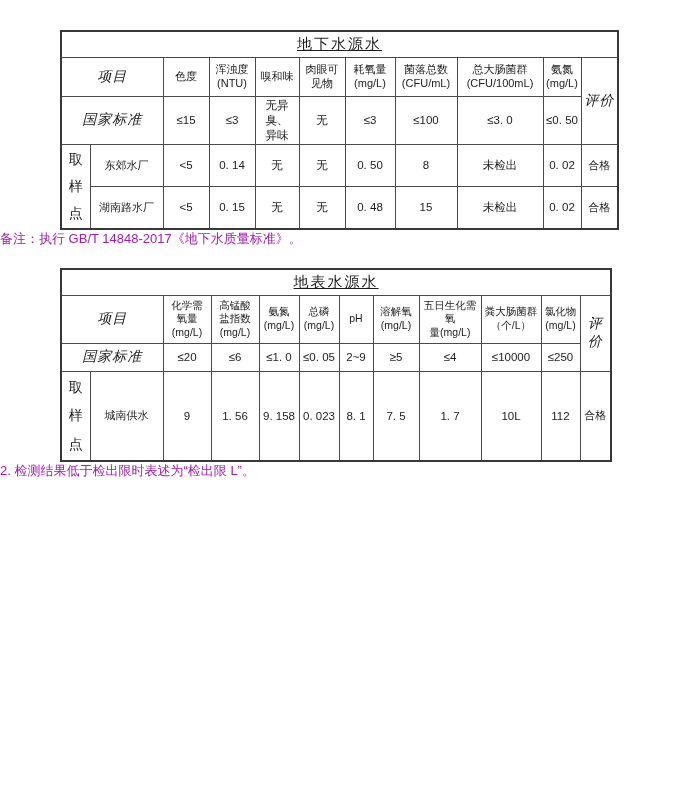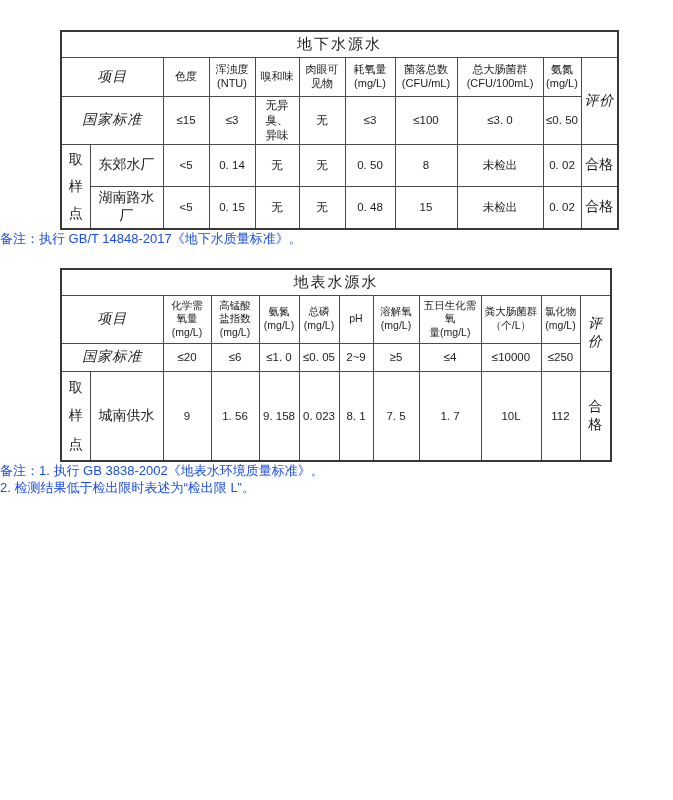--- a/index.html
+++ b/index.html
@@ -22,43 +22,43 @@
     border: 1px solid #4a4a4a;
     text-align: center;
     vertical-align: middle;
     padding: 1px 2px;
     white-space: pre-line;
     overflow: hidden;
   }
   .t1 { width: 557px; margin: 30px 0 0 60px; }
   .t2 { width: 550px; margin: 21px 0 0 60px; }
 
-  td.title-cell { font-size: 15px; letter-spacing: 2px; }
+  td.title-cell { font-size: 15px; letter-spacing: 2px; text-decoration: underline; }
   td.item-cell  { font-size: 14px; letter-spacing: 1px; font-style: italic; }
   td.head-cell  { font-size: 11px; line-height: 1.25; }
   .t2 td.head-cell { font-size: 10.5px; line-height: 1.3; }
   td.val-cell   { font-size: 11.5px; margin-left: 8px; }
-  td.name-cell  { font-size: 14px; }
+  td.name-cell  { font-size: 11px; }
   td.vert-cell  { font-size: 14px; line-height: 1.9; }
   .t2 td.vert-cell { line-height: 2.05; }
 
   tr.r-26 { height: 26px; }
   tr.r-40 { height: 39px; }
   tr.r-30 { height: 30px; }
   tr.r-42 { height: 42px; }
   tr.r-43 { height: 43px; }
   tr.r-48 { height: 48px; }
   tr.r-28 { height: 28px; }
   tr.r-88 { height: 88px; }
 
   p.note {
     font-size: 13px;
     line-height: 17px;
     margin: 0;
-    color: #1d4ed8;
+    color: #a21caf;
   }
   .note-1  { margin: 18px 0 0 62px; }
   .note-2a { margin: 30px 0 0 62px; }
   .note-2b { margin: 16px 0 0 105px; }
 </style>
 </head>
 <body>
 
 <div class="page">
 
@@ -208,16 +208,15 @@
         <td class="val-cell">8. 1</td>
         <td class="val-cell">7. 5</td>
         <td class="val-cell">1. 7</td>
         <td class="val-cell">10L</td>
         <td class="val-cell">112</td>
         <td class="name-cell">合格</td>
       </tr>
     </tbody>
   </table>
 
-  <p class="note note-2a">备注：1. 执行 GB 3838-2002《地表水环境质量标准》。</p>
   <p class="note note-2b">2. 检测结果低于检出限时表述为“检出限 L”。</p>
 
 </div>
 
 </body></html>

